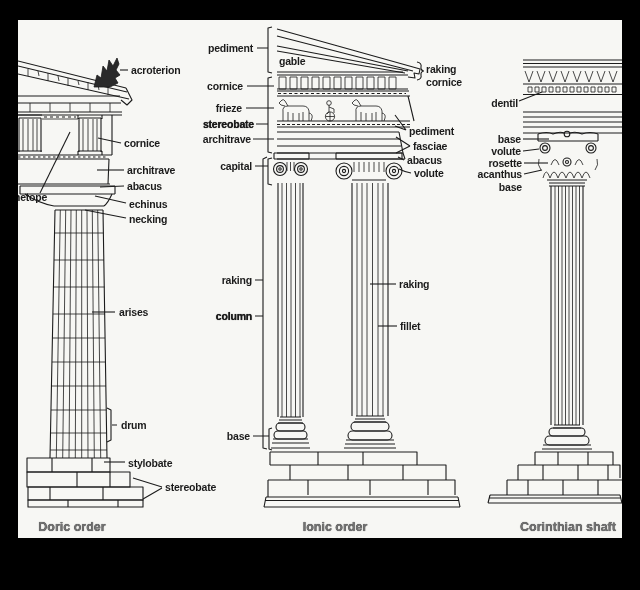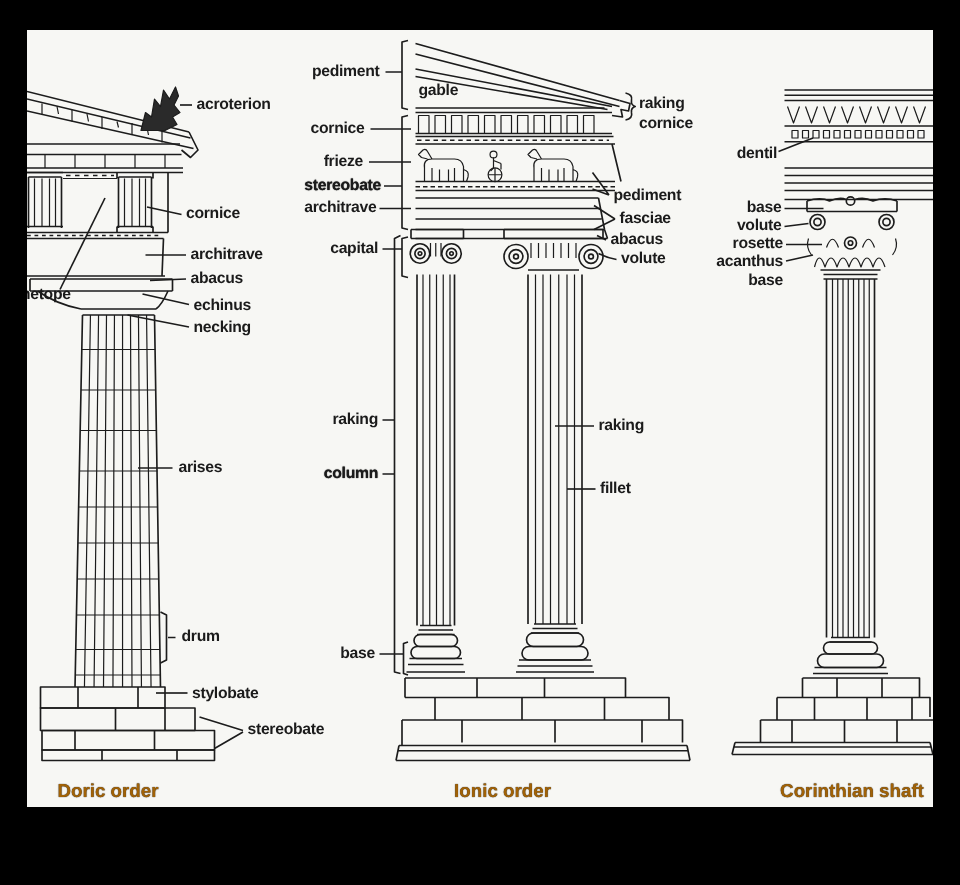--- a/index.html
+++ b/index.html
@@ -11,21 +11,21 @@
   #art path,#art line,#art rect,#art circle,#art polyline{stroke:#1c1c1c;fill:none;
          stroke-width:1.1;stroke-linecap:butt;stroke-linejoin:round;}
   #art .fillshape{fill:#2a2a2a;stroke:#1c1c1c;stroke-width:.8;}
   #art .lead{stroke-width:1.3;}
   #art .thin{stroke-width:.8;}
   .lbl{position:absolute;font-weight:700;font-size:10.5px;line-height:1.22;
        color:#1b1b1b;white-space:pre-line;transform:translateY(-50%);
        letter-spacing:-.2px;}
   .lbl.r{text-align:right;}
   .heavy{text-shadow:0 0 .7px #000;}
-  .title{position:absolute;font-weight:700;font-size:12.5px;color:#a16207;
+  .title{position:absolute;font-weight:700;font-size:12.5px;color:#737373;
          transform:translate(-50%,-50%);white-space:nowrap;text-shadow:0 0 .7px #000;}
 </style>
 </head>
 <body>
 
 <div id="stage">
  <div id="paper">
 
   <svg id="art" width="604" height="518" viewBox="0 0 604 518">
 

